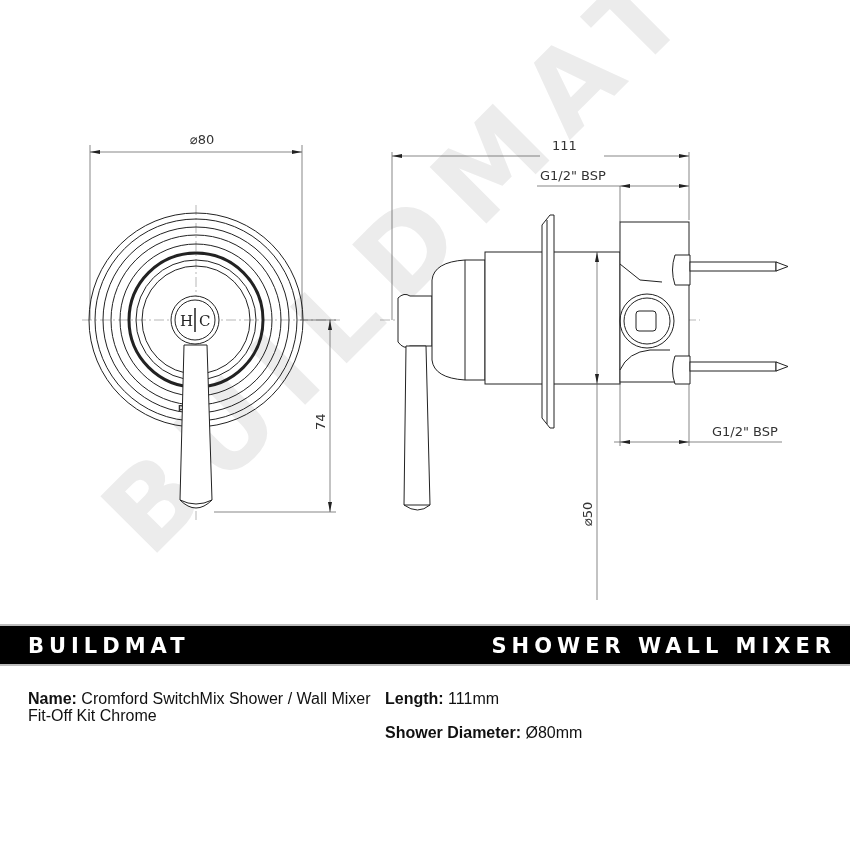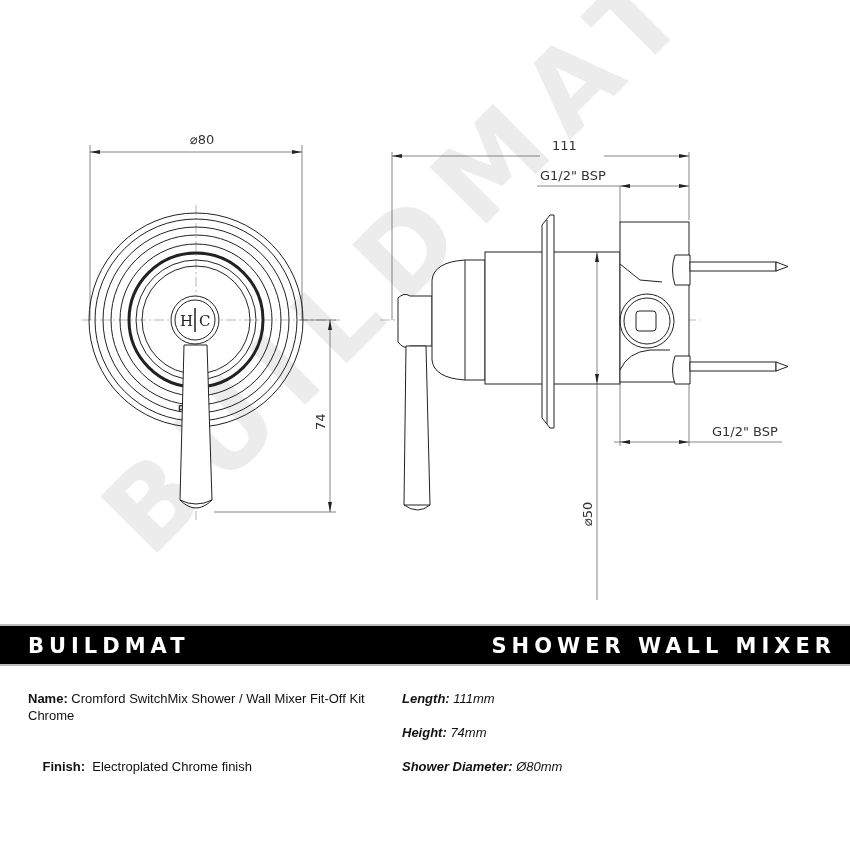--- a/index.html
+++ b/index.html
@@ -8,25 +8,25 @@
   .dim-text { font-family: "DejaVu Sans", sans-serif; font-size: 13px; fill: #333; }
   .line { stroke: #222; stroke-width: 1; fill: none; }
   .thin { stroke: #555; stroke-width: 0.7; fill: none; }
   .center { stroke: #888; stroke-width: 0.6; stroke-dasharray: 10 3 2 3; fill: none; }
   .thick { stroke: #222; stroke-width: 3; fill: none; }
   .fillw { fill: #fff; stroke: #222; stroke-width: 1; }
   .watermark { font-family: "DejaVu Sans", sans-serif; font-weight: bold; font-size: 110px; fill: #ececec; letter-spacing: 18px; }
   .banner { position: absolute; left: 0; top: 624px; width: 850px; height: 42px; background: #000; border-top: 2px solid #bdbdbd; border-bottom: 2px solid #bdbdbd; box-sizing: border-box; }
   .banner-left { position: absolute; left: 28px; top: 8px; color: #fff; font-family: "DejaVu Sans", sans-serif; font-size: 21px; font-weight: bold; letter-spacing: 5px; }
   .banner-right { position: absolute; right: 14px; top: 8px; color: #fff; font-family: "DejaVu Sans", sans-serif; font-size: 21px; font-weight: bold; letter-spacing: 5px; }
-  .specs { position: absolute; top: 690px; font-size: 13px; line-height: 17px; }
+  .specs { position: absolute; top: 690px; font-size: 16px; line-height: 17px; }
   .spec-row { margin: 0 0 17px 0; }
   .spec-label { font-weight: bold; }
   .col-left { left: 28px; width: 345px; }
-  .col-right { left: 402px; width: 300px; font-style: italic; }
+  .col-right { left: 385px; width: 300px; }
 </style>
 </head>
 <body>
 
 <svg id="drawing" viewBox="0 0 850 620" xmlns="http://www.w3.org/2000/svg">
 
   <text class="watermark" transform="translate(150,560) rotate(-45)">BUILDMAT</text>
 
   <g>
 
@@ -128,28 +128,22 @@
 
 <div class="banner">
   <span class="banner-left">BUILDMAT</span>
   <span class="banner-right">SHOWER WALL MIXER</span>
 </div>
 
 <div class="specs col-left">
   <div class="spec-row">
     <span class="spec-label">Name:</span><span> Cromford SwitchMix Shower / Wall Mixer Fit-Off Kit Chrome</span>
   </div>
-  <div class="spec-row" style="white-space:pre">
-    <span class="spec-label">Finish:</span><span>  Electroplated Chrome finish</span>
-  </div>
 </div>
 
 <div class="specs col-right">
   <div class="spec-row">
     <span class="spec-label">Length:</span><span> 111mm</span>
   </div>
   <div class="spec-row">
-    <span class="spec-label">Height:</span><span> 74mm</span>
-  </div>
-  <div class="spec-row">
     <span class="spec-label">Shower Diameter:</span><span> Ø80mm</span>
   </div>
 </div>
 
 </body></html>

